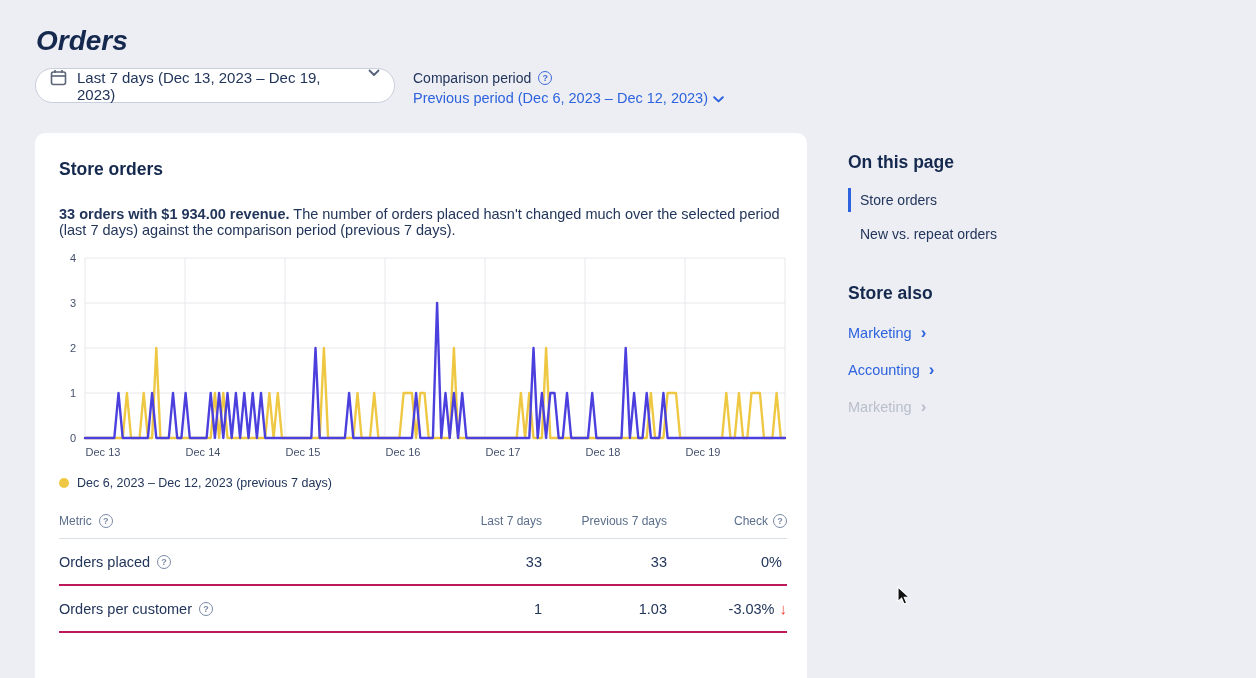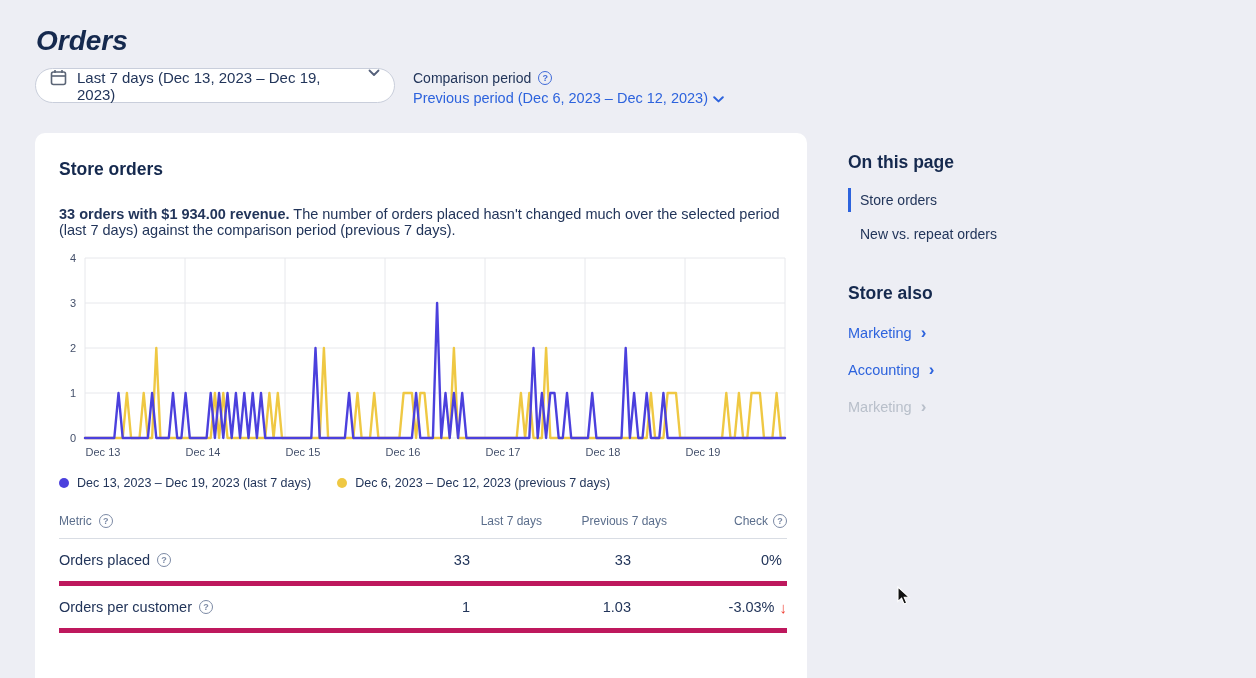--- a/index.html
+++ b/index.html
@@ -46,21 +46,21 @@
   svg.chart { font-family:"Liberation Sans", sans-serif; display:block; }
 
   .legend { display:flex; gap:26px; margin-top:12px; align-items:center; font-size:12.5px; color:#22355a; }
   .legend-item { display:flex; align-items:center; gap:8px; }
   .legend-dot { width:10px; height:10px; border-radius:50%; flex:0 0 auto; }
 
   
   .metrics { width:728px; margin-top:24px; }
   .mrow { display:grid; grid-template-columns:1fr 110px 125px 120px; align-items:center; }
   .mhead { font-size:12px; color:#5b6e8c; padding-bottom:10px; border-bottom:1px solid #d9dde4; }
-  .mdata { font-size:14.5px; color:#22355a; height:47px; border-bottom:5px solid #be185d;gap:36px; }
+  .mdata { font-size:14.5px; color:#22355a; height:47px; border-bottom:2px solid #be185d; }
   .mrow .num { text-align:right; }
   .cell-label { display:flex; align-items:center; gap:7px; }
   .growth-cell { display:flex; align-items:center; justify-content:flex-end; gap:5px; }
   .trend-arrow { color:#ef4135; font-size:15px; font-weight:700; }
 
   
   .sidebar { position:absolute; left:848px; top:152px; width:390px; }
   .side-h { font-size:17.5px; font-weight:800; color:#15294e; margin:0; }
   .toc { margin-top:14px; }
   .toc-item { position:relative; padding:5px 0 5px 12px; margin-bottom:8px; font-size:14px; color:#22355a; cursor:pointer; }
@@ -144,24 +144,20 @@
         <text x="444" y="206" text-anchor="middle" fill="#44506b" font-size="11">Dec 17</text>
         <text x="544" y="206" text-anchor="middle" fill="#44506b" font-size="11">Dec 18</text>
         <text x="644" y="206" text-anchor="middle" fill="#44506b" font-size="11">Dec 19</text>
         <polyline points="26.0,188.0 30.2,188.0 34.4,188.0 38.6,188.0 42.8,188.0 47.0,188.0 51.1,188.0 55.3,188.0 59.5,188.0 63.7,188.0 67.9,143.0 72.1,188.0 76.3,188.0 80.5,188.0 84.7,143.0 88.9,188.0 93.1,188.0 97.3,98.0 101.4,188.0 105.6,188.0 109.8,188.0 114.0,188.0 118.2,188.0 122.4,188.0 126.6,188.0 130.8,188.0 135.0,188.0 139.2,188.0 143.4,188.0 147.6,188.0 151.7,188.0 155.9,143.0 160.1,188.0 164.3,143.0 168.5,188.0 172.7,188.0 176.9,188.0 181.1,188.0 185.3,188.0 189.5,188.0 193.7,188.0 197.9,188.0 202.0,188.0 206.2,188.0 210.4,143.0 214.6,188.0 218.8,143.0 223.0,188.0 227.2,188.0 231.4,188.0 235.6,188.0 239.8,188.0 244.0,188.0 248.2,188.0 252.3,188.0 256.5,188.0 260.7,188.0 264.9,98.0 269.1,188.0 273.3,188.0 277.5,188.0 281.7,188.0 285.9,188.0 290.1,188.0 294.3,188.0 298.5,143.0 302.6,188.0 306.8,188.0 311.0,188.0 315.2,143.0 319.4,188.0 323.6,188.0 327.8,188.0 332.0,188.0 336.2,188.0 340.4,188.0 344.6,143.0 348.8,143.0 352.9,143.0 357.1,188.0 361.3,143.0 365.5,143.0 369.7,188.0 373.9,188.0 378.1,188.0 382.3,188.0 386.5,188.0 390.7,188.0 394.9,98.0 399.1,188.0 403.2,188.0 407.4,188.0 411.6,188.0 415.8,188.0 420.0,188.0 424.2,188.0 428.4,188.0 432.6,188.0 436.8,188.0 441.0,188.0 445.2,188.0 449.4,188.0 453.5,188.0 457.7,188.0 461.9,143.0 466.1,188.0 470.3,143.0 474.5,188.0 478.7,188.0 482.9,188.0 487.1,98.0 491.3,188.0 495.5,188.0 499.7,188.0 503.8,188.0 508.0,188.0 512.2,188.0 516.4,188.0 520.6,188.0 524.8,188.0 529.0,188.0 533.2,188.0 537.4,188.0 541.6,188.0 545.8,188.0 550.0,188.0 554.1,188.0 558.3,188.0 562.5,188.0 566.7,188.0 570.9,188.0 575.1,188.0 579.3,188.0 583.5,188.0 587.7,188.0 591.9,143.0 596.1,188.0 600.3,188.0 604.4,188.0 608.6,143.0 612.8,143.0 617.0,143.0 621.2,188.0 625.4,188.0 629.6,188.0 633.8,188.0 638.0,188.0 642.2,188.0 646.4,188.0 650.6,188.0 654.7,188.0 658.9,188.0 663.1,188.0 667.3,143.0 671.5,188.0 675.7,188.0 679.9,143.0 684.1,188.0 688.3,188.0 692.5,143.0 696.7,143.0 700.9,143.0 705.0,188.0 709.2,188.0 713.4,188.0 717.6,143.0 721.8,188.0 726.0,188.0" fill="none" stroke="#efc843" stroke-width="2.4" stroke-linejoin="round" stroke-linecap="round"></polyline>
         <polyline points="26.0,188.0 30.2,188.0 34.4,188.0 38.6,188.0 42.8,188.0 47.0,188.0 51.1,188.0 55.3,188.0 59.5,143.0 63.7,188.0 67.9,188.0 72.1,188.0 76.3,188.0 80.5,188.0 84.7,188.0 88.9,188.0 93.1,143.0 97.3,188.0 101.4,188.0 105.6,188.0 109.8,188.0 114.0,143.0 118.2,188.0 122.4,188.0 126.6,143.0 130.8,188.0 135.0,188.0 139.2,188.0 143.4,188.0 147.6,188.0 151.7,143.0 155.9,188.0 160.1,143.0 164.3,188.0 168.5,143.0 172.7,188.0 176.9,143.0 181.1,188.0 185.3,143.0 189.5,188.0 193.7,143.0 197.9,188.0 202.0,143.0 206.2,188.0 210.4,188.0 214.6,188.0 218.8,188.0 223.0,188.0 227.2,188.0 231.4,188.0 235.6,188.0 239.8,188.0 244.0,188.0 248.2,188.0 252.3,188.0 256.5,98.0 260.7,188.0 264.9,188.0 269.1,188.0 273.3,188.0 277.5,188.0 281.7,188.0 285.9,188.0 290.1,143.0 294.3,188.0 298.5,188.0 302.6,188.0 306.8,188.0 311.0,188.0 315.2,188.0 319.4,188.0 323.6,188.0 327.8,188.0 332.0,188.0 336.2,188.0 340.4,188.0 344.6,188.0 348.8,188.0 352.9,188.0 357.1,143.0 361.3,188.0 365.5,188.0 369.7,188.0 373.9,188.0 378.1,53.0 382.3,188.0 386.5,143.0 390.7,188.0 394.9,143.0 399.1,188.0 403.2,143.0 407.4,188.0 411.6,188.0 415.8,188.0 420.0,188.0 424.2,188.0 428.4,188.0 432.6,188.0 436.8,188.0 441.0,188.0 445.2,188.0 449.4,188.0 453.5,188.0 457.7,188.0 461.9,188.0 466.1,188.0 470.3,188.0 474.5,98.0 478.7,188.0 482.9,143.0 487.1,188.0 491.3,143.0 495.5,143.0 499.7,188.0 503.8,188.0 508.0,143.0 512.2,188.0 516.4,188.0 520.6,188.0 524.8,188.0 529.0,188.0 533.2,143.0 537.4,188.0 541.6,188.0 545.8,188.0 550.0,188.0 554.1,188.0 558.3,188.0 562.5,188.0 566.7,98.0 570.9,188.0 575.1,143.0 579.3,188.0 583.5,188.0 587.7,143.0 591.9,188.0 596.1,188.0 600.3,188.0 604.4,143.0 608.6,188.0 612.8,188.0 617.0,188.0 621.2,188.0 625.4,188.0 629.6,188.0 633.8,188.0 638.0,188.0 642.2,188.0 646.4,188.0 650.6,188.0 654.7,188.0 658.9,188.0 663.1,188.0 667.3,188.0 671.5,188.0 675.7,188.0 679.9,188.0 684.1,188.0 688.3,188.0 692.5,188.0 696.7,188.0 700.9,188.0 705.0,188.0 709.2,188.0 713.4,188.0 717.6,188.0 721.8,188.0 726.0,188.0" fill="none" stroke="#4b40dd" stroke-width="2.4" stroke-linejoin="round" stroke-linecap="round"></polyline>
       </svg>
   </div>
 
   <div class="legend">
     <div class="legend-item">
-      <span class="legend-dot" style="background: rgb(75, 64, 221);"></span>
-      <span>Dec 13, 2023 – Dec 19, 2023 (last 7 days)</span>
-    </div>
-    <div class="legend-item">
       <span class="legend-dot" style="background: rgb(239, 200, 67);"></span>
       <span>Dec 6, 2023 – Dec 12, 2023 (previous 7 days)</span>
     </div>
   </div>
 
   <div class="metrics">
     <div class="mrow mhead">
       <div class="cell-label">
         <span>Metric</span>
         <span class="help">?</span>

